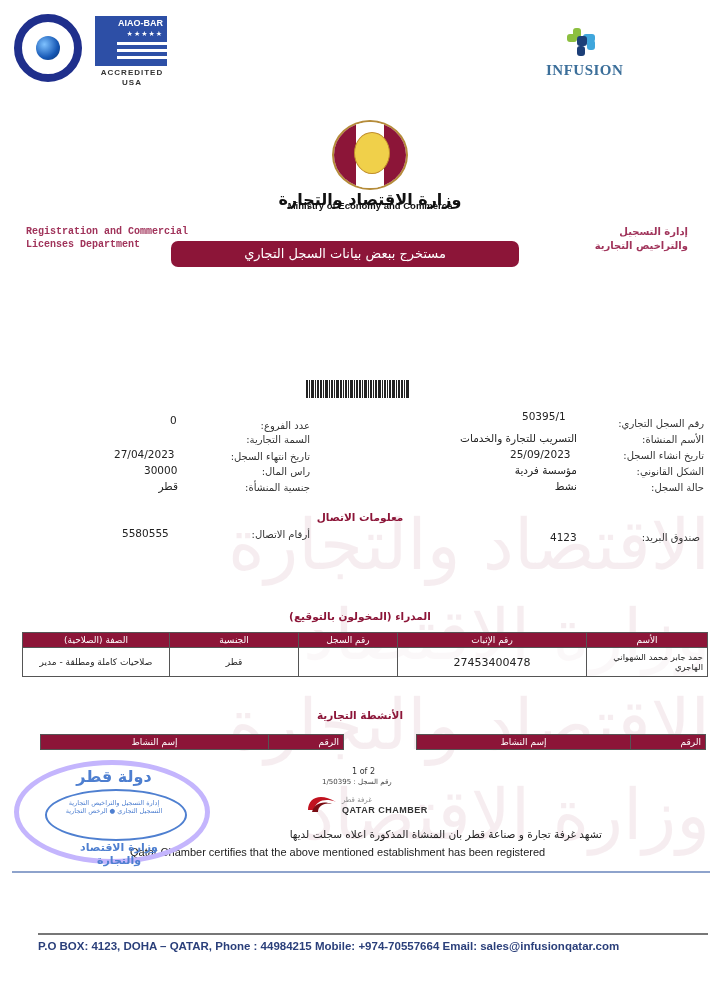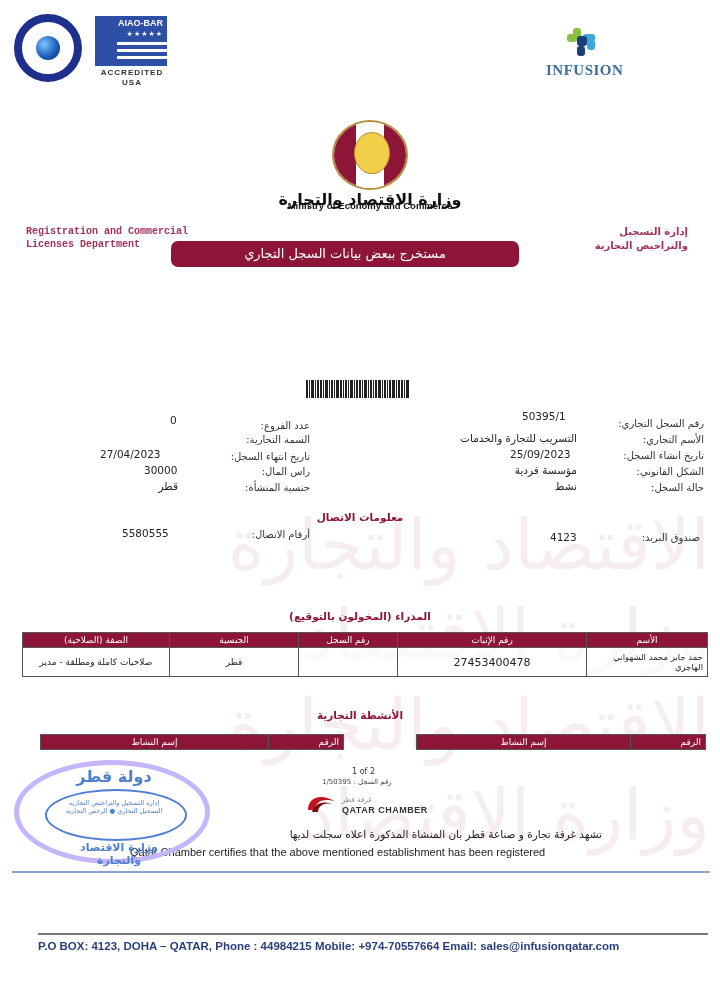--- a/index.html
+++ b/index.html
@@ -112,35 +112,35 @@
 </div>
 
 <div class="abs banner">مستخرج ببعض بيانات السجل التجاري</div>
 
 <div class="abs barcode">
   <i style="width:2px"></i><i style="width:1px"></i><i style="width:3px"></i><i style="width:1px"></i><i style="width:2px"></i><i style="width:2px"></i><i style="width:1px"></i><i style="width:3px"></i><i style="width:1px"></i><i style="width:2px"></i><i style="width:1px"></i><i style="width:3px"></i><i style="width:2px"></i><i style="width:1px"></i><i style="width:2px"></i><i style="width:1px"></i><i style="width:3px"></i><i style="width:1px"></i><i style="width:2px"></i><i style="width:2px"></i><i style="width:1px"></i><i style="width:3px"></i><i style="width:1px"></i><i style="width:2px"></i><i style="width:1px"></i><i style="width:2px"></i><i style="width:3px"></i><i style="width:1px"></i><i style="width:2px"></i><i style="width:1px"></i><i style="width:2px"></i><i style="width:3px"></i><i style="width:1px"></i><i style="width:2px"></i><i style="width:2px"></i><i style="width:1px"></i><i style="width:3px"></i>
 </div>
 
 <div class="abs lbl" style="right:16px; top:418px">رقم السجل التجاري:</div>
 <div class="abs val" style="left:522px; top:410px">50395/1</div>
-<div class="abs lbl" style="right:16px; top:434px">الأسم التجاري:</div>
+<div class="abs lbl" style="right:16px; top:434px">الأسم المنشاة:</div>
 <div class="abs val" style="right:143px; top:432px; direction:rtl">التسريب للتجارة والخدمات</div>
 <div class="abs lbl" style="right:16px; top:450px">تاريخ انشاء السجل:</div>
 <div class="abs val" style="left:510px; top:448px">25/09/2023</div>
 <div class="abs lbl" style="right:16px; top:466px">الشكل القانوني:</div>
 <div class="abs val" style="right:143px; top:464px; direction:rtl">مؤسسة فردية</div>
 <div class="abs lbl" style="right:16px; top:482px">حالة السجل:</div>
 <div class="abs val" style="right:143px; top:480px; direction:rtl">نشط</div>
 
 <div class="abs lbl" style="right:410px; top:420px">عدد الفروع:</div>
 <div class="abs val" style="left:170px; top:414px">0</div>
 <div class="abs lbl" style="right:410px; top:434px">السمة التجارية:</div>
 <div class="abs val" style="left:120px; top:434px"></div>
 <div class="abs lbl" style="right:410px; top:451px">تاريخ انتهاء السجل:</div>
-<div class="abs val" style="left:100px; top:448px">27/04/2023</div>
+<div class="abs val" style="left:114px; top:448px">27/04/2023</div>
 <div class="abs lbl" style="right:410px; top:466px">راس المال:</div>
 <div class="abs val" style="left:144px; top:464px">30000</div>
 <div class="abs lbl" style="right:410px; top:482px">جنسية المنشأة:</div>
 <div class="abs val" style="right:542px; top:480px; direction:rtl">قطر</div>
 
 <div class="abs section-title" style="left:300px; top:511px; width:120px">معلومات الاتصال</div>
 <div class="abs lbl" style="right:20px; top:532px">صندوق البريد:</div>
 <div class="abs val" style="left:550px; top:531px">4123</div>
 <div class="abs lbl" style="right:410px; top:529px">أرقام الاتصال:</div>
 <div class="abs val" style="left:122px; top:527px">5580555</div>

